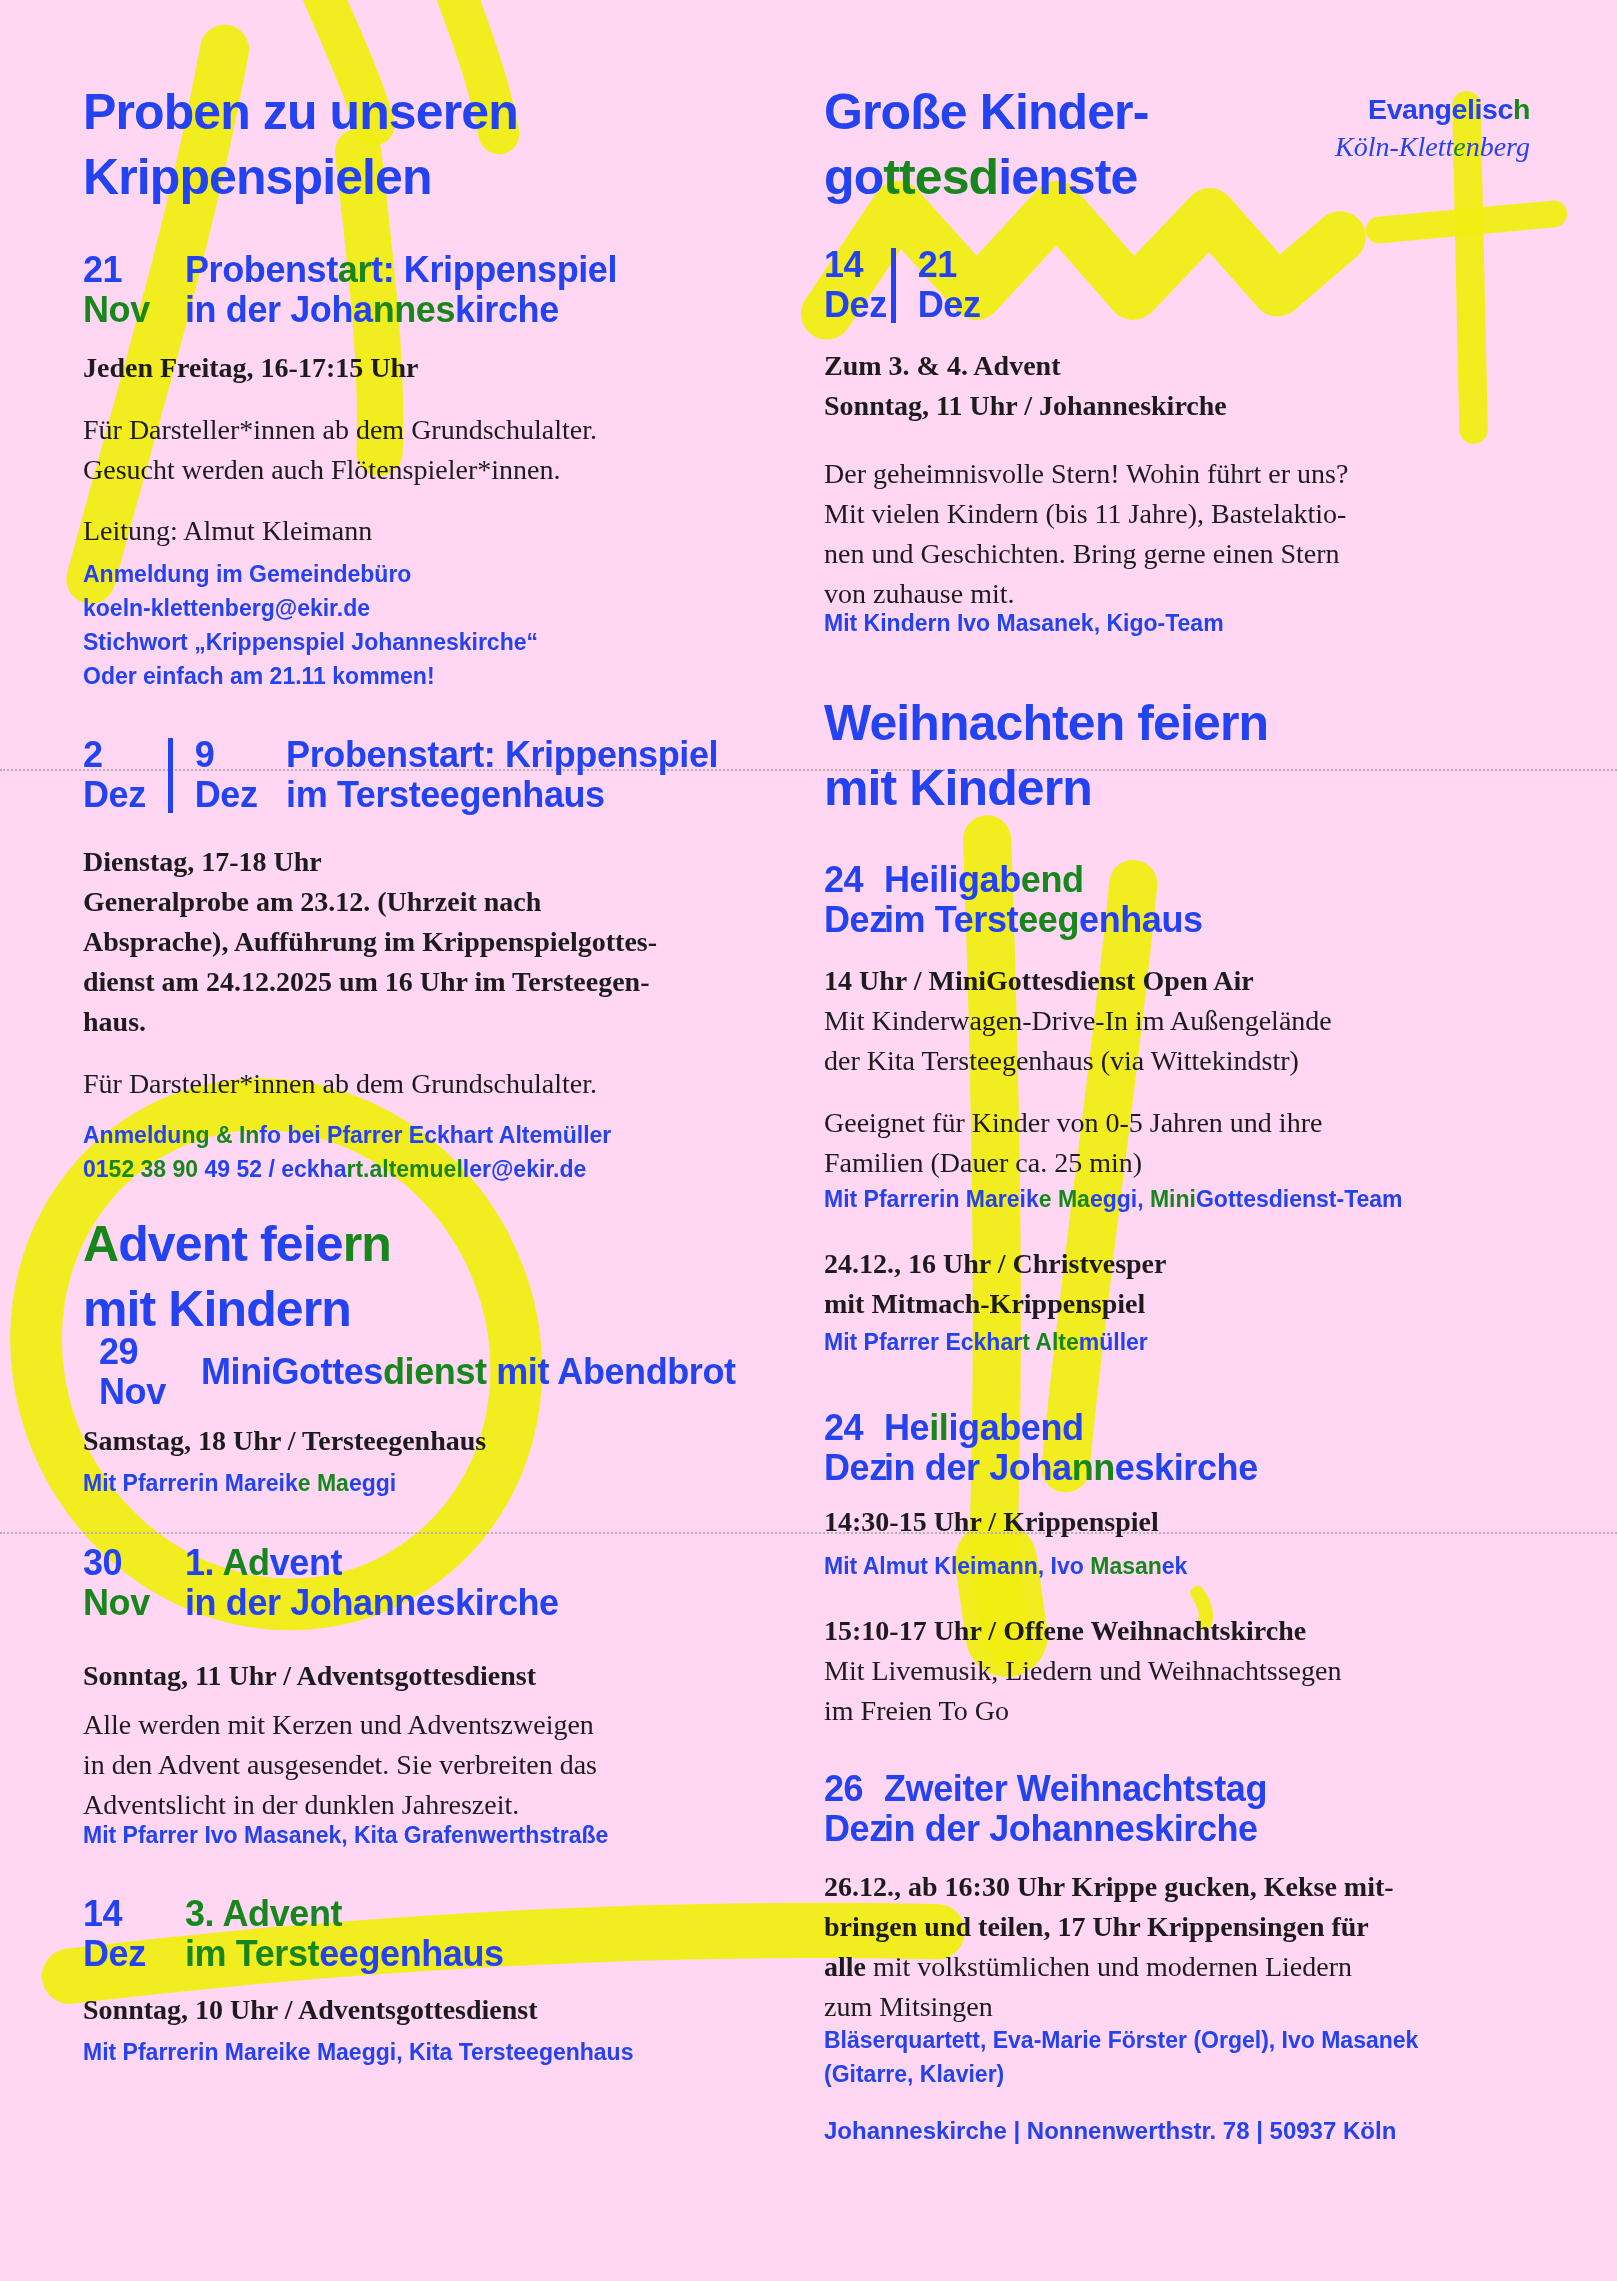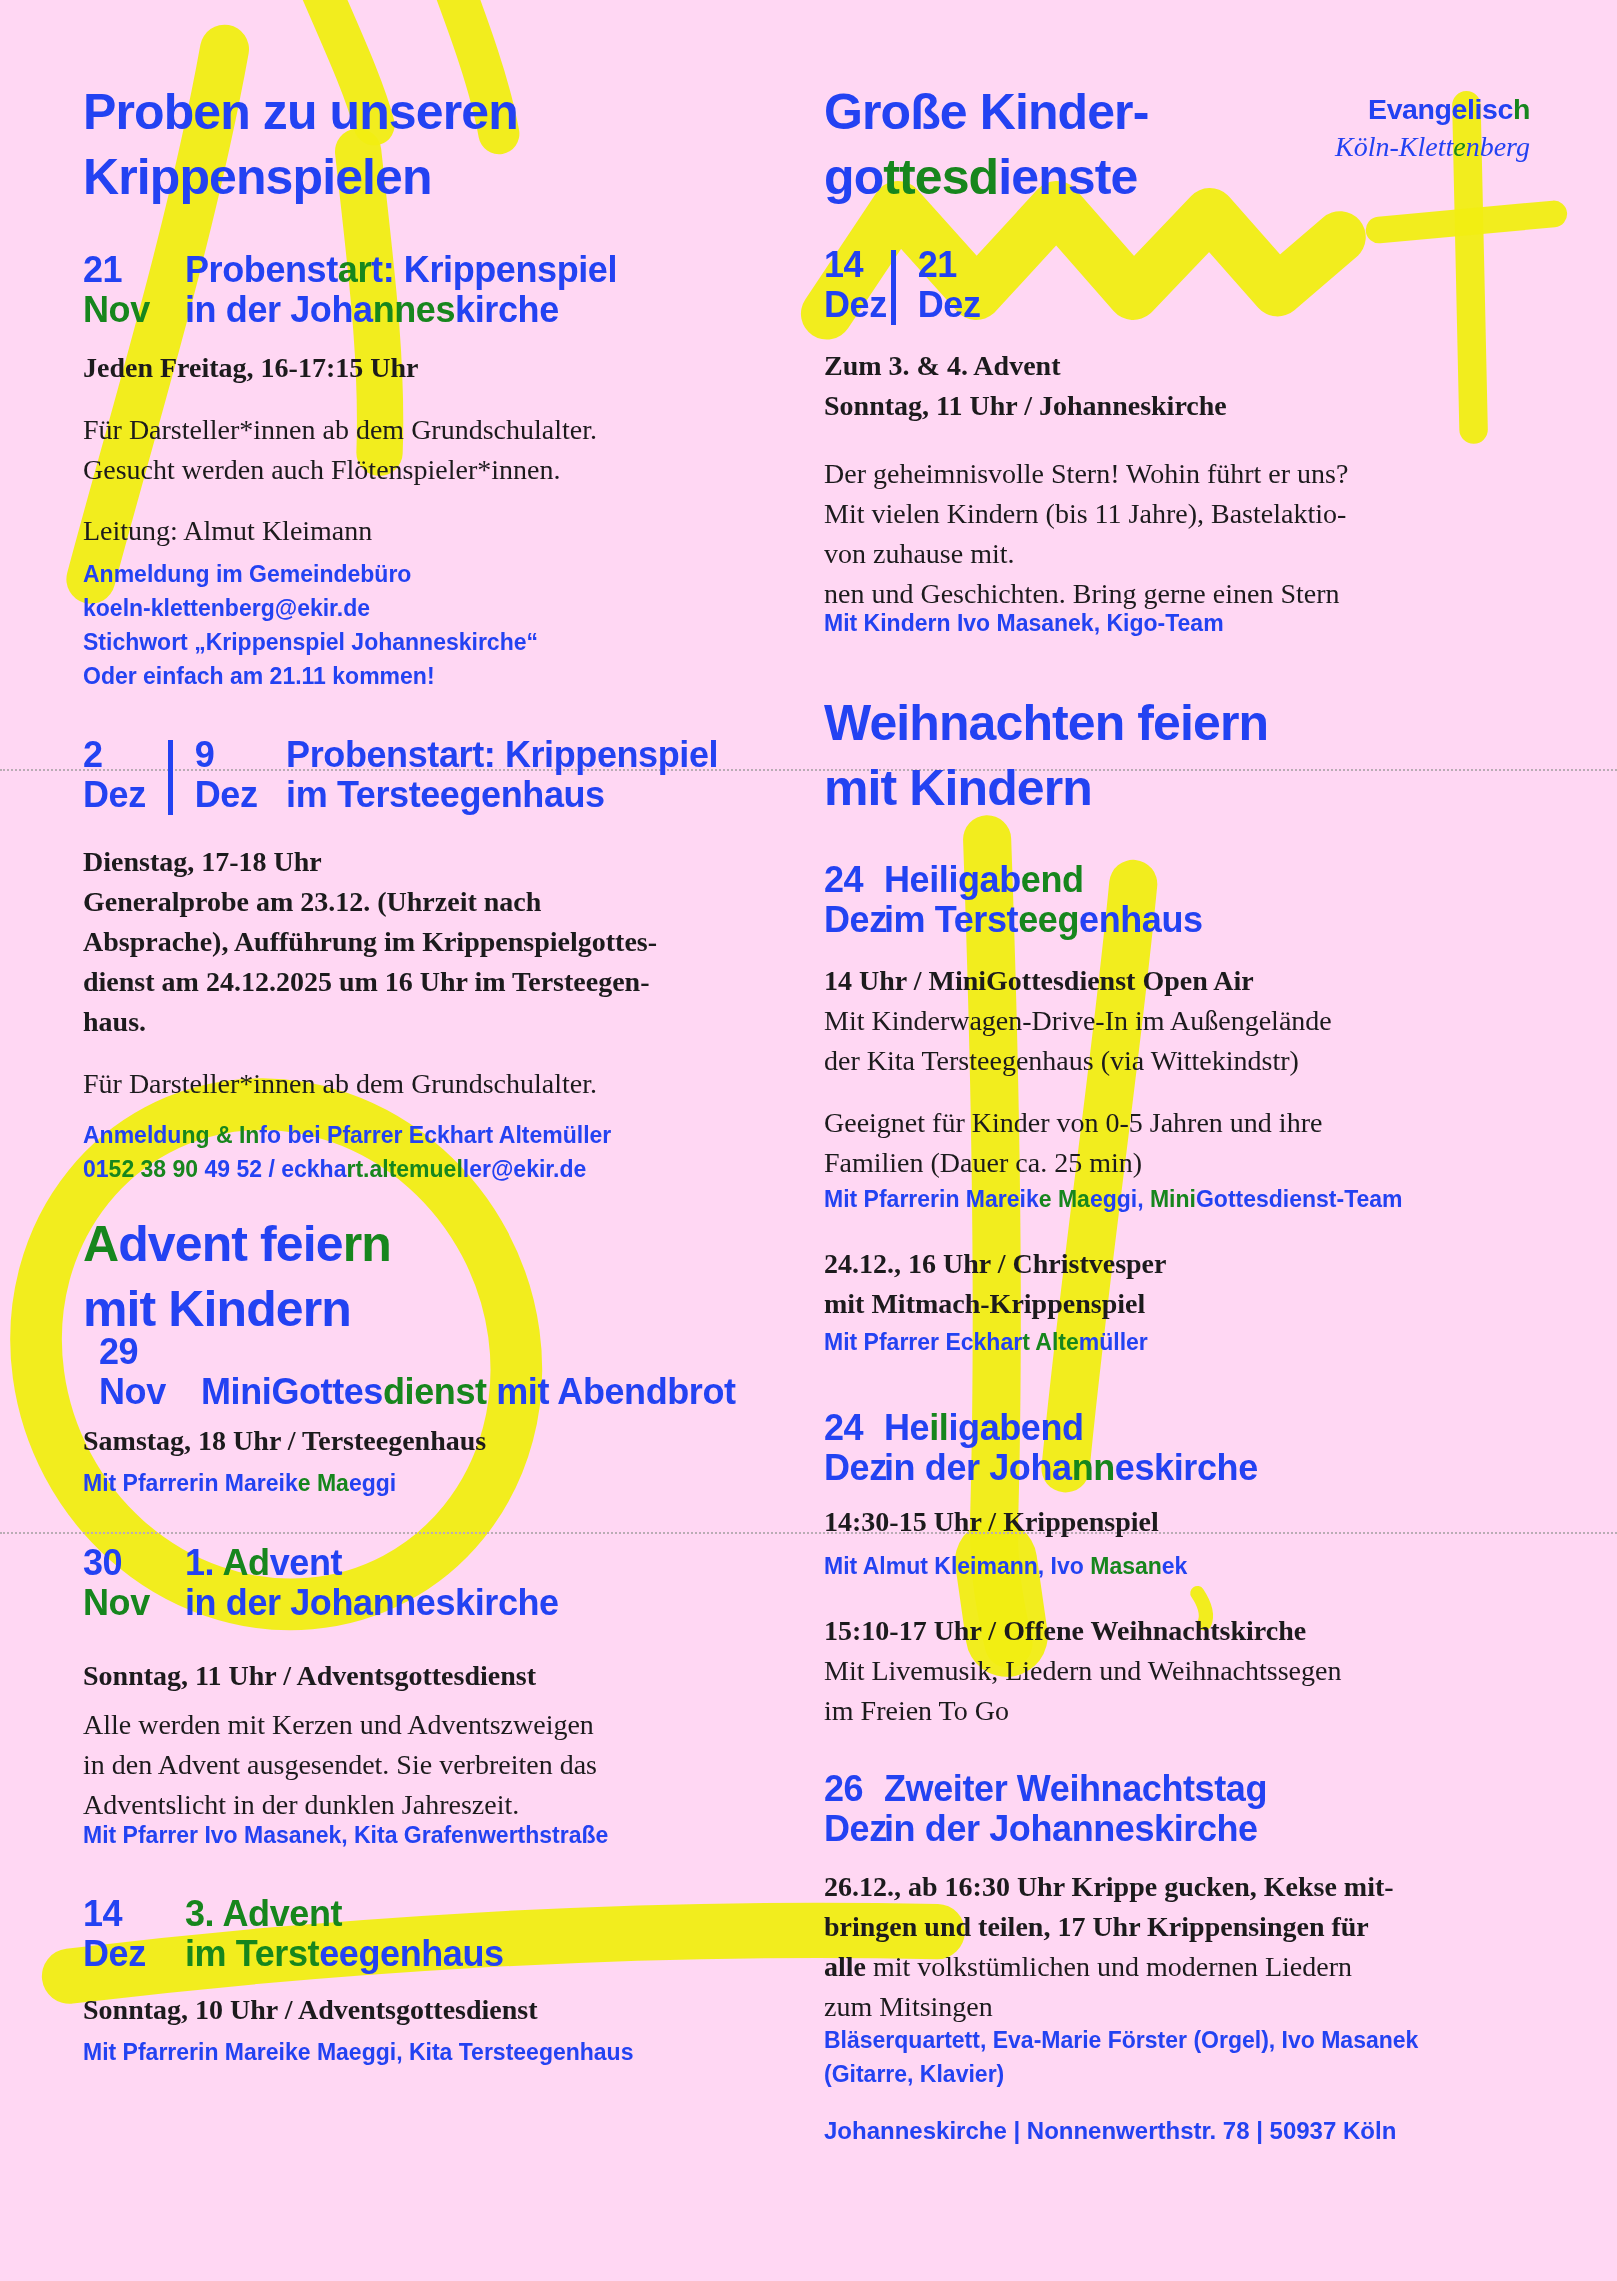--- a/index.html
+++ b/index.html
@@ -15,21 +15,21 @@
   .abs{position:absolute;}
   .ln{white-space:nowrap;}
   
   .h1{
     font-family:"Liberation Sans", sans-serif;
     font-weight:800; font-size:50px; line-height:65px;
     letter-spacing:-0.9px; color:var(--blue); z-index:2;
   }
   
   .ev{
-    display:flex; align-items:flex-end; color:var(--blue);
+    display:flex; align-items:center; color:var(--blue);
     font-weight:700; font-size:36px; line-height:40px; letter-spacing:-0.4px;
     z-index:2;
   }
   .ev .date{width:102px; flex:none;}
   .ev .date2{width:70px; flex:none;}
   .ev .datew{width:85px; flex:none;}
   .ev .datewr{width:67px; flex:none;}
   .vbar{width:5.3px; height:75px; background:var(--blue); flex:none; margin:1.8px 21.4px 0 0;}
   
   .serif{font-family:"Liberation Serif", serif; font-weight:400; font-size:28px; line-height:40px; color:var(--ink); z-index:2;}
@@ -223,22 +223,22 @@
       <div class="ln">21</div>
       <div class="ln">Dez</div>
     </div>
   </div>
 
   <div class="abs serif" style="left:824px; top:346px">
     <div class="ln sb">Zum 3. &amp; 4. Advent</div>
     <div class="ln sb">Sonntag, 11 Uhr / Johanneskirche</div>
     <div class="ln" style="margin-top:28px">Der geheimnisvolle Stern! Wohin führt er uns?</div>
     <div class="ln">Mit vielen Kindern (bis 11 Jahre), Bastelaktio-</div>
+    <div class="ln">nen und Geschichten. Bring gerne einen Stern</div>
     <div class="ln">von zuhause mit.</div>
-    <div class="ln">nen und Geschichten. Bring gerne einen Stern</div>
   </div>
 
   <div class="abs info" style="left:824px; top:606px">
     <div class="ln">Mit Kindern Ivo Masanek, Kigo-Team</div>
   </div>
 
   <div class="abs h1" style="left:824px; top:691px">
     <div class="ln">Weihnachten feiern</div>
     <div class="ln">mit Kindern</div>
   </div>

